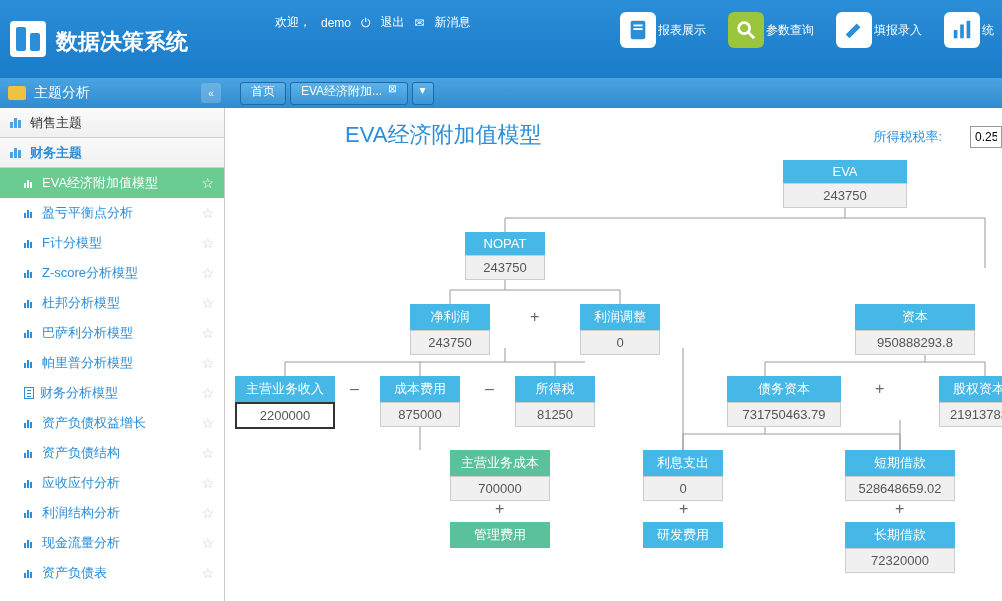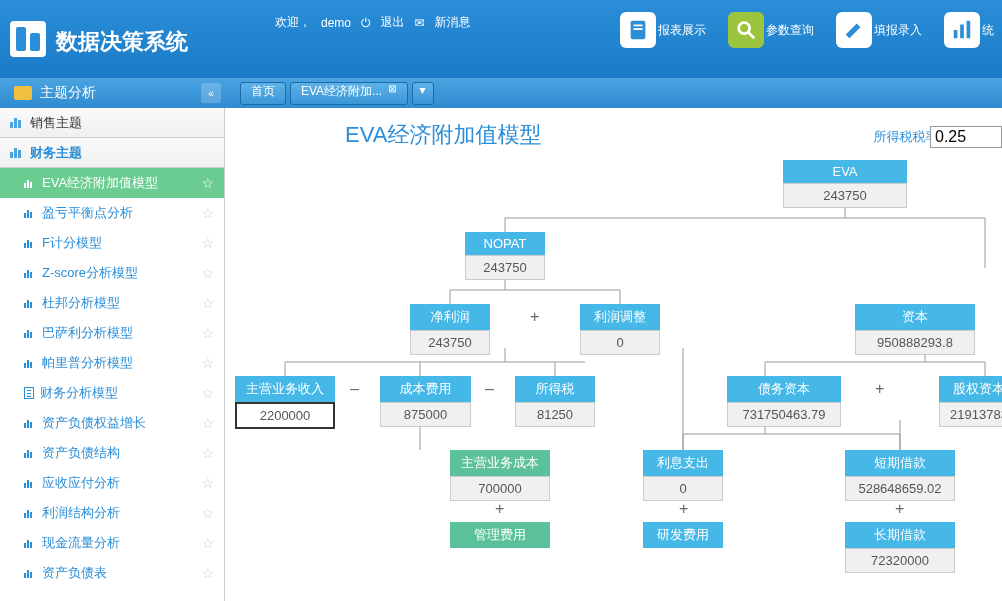--- a/index.html
+++ b/index.html
@@ -20,21 +20,21 @@
     .tool-btn { display: flex; flex-direction: row; align-items: center; padding: 4px 8px; cursor: pointer; font-size: 12px; gap: 2px; }
     .tool-icon { width: 36px; height: 36px; background: #fff; border-radius: 6px; display: flex; align-items: center; justify-content: center; }
     .tool-icon.active { background: #9bc53d; }
     .tool-icon svg { width: 22px; height: 22px; }
     
     .tab-bar { height: 30px; background: linear-gradient(to bottom, #4ba3e0, #2f8cd0); display: flex; align-items: center; padding-left: 240px; gap: 4px; }
     .tab { height: 23px; background: linear-gradient(to bottom, #5db2e8, #3c96d6); border: 1px solid #1a6ba8; border-radius: 3px; padding: 0 10px; display: flex; color: #fff; font-size: 12px; gap: 6px; cursor: pointer; }
     .tab-close { font-size: 10px; }
     .tab-dropdown { width: 22px; justify-content: center; padding: 0; }
     
-    .sidebar-header { position: absolute; left: 0; top: 78px; width: 225px; height: 30px; background: linear-gradient(to bottom, #4ba3e0, #2f8cd0); display: flex; align-items: center; padding: 0 14px; color: #fff; font-size: 14px; gap: 8px; }
+    .sidebar-header { position: absolute; left: 0; top: 78px; width: 225px; height: 30px; background: linear-gradient(to bottom, #4ba3e0, #2f8cd0); display: flex; align-items: center; padding: 0 8px; color: #fff; font-size: 14px; gap: 8px; }
     .sidebar-header .folder-icon { width: 18px; height: 14px; background: #f0c040; border-radius: 2px; position: relative; }
     .collapse-btn { position: absolute; right: 4px; width: 20px; height: 20px; background: rgba(255,255,255,0.2); border-radius: 3px; display: flex; align-items: center; justify-content: center; cursor: pointer; font-size: 10px; }
     
     .main-area { display: flex; height: 493px; }
     .sidebar { width: 225px; background: #fff; border-right: 1px solid #ccc; overflow: hidden; }
     .category { height: 30px; border-bottom: 1px solid #d0d0d0; display: flex; align-items: center; padding: 0 10px; font-size: 13px; color: #333; cursor: pointer; gap: 6px; background: linear-gradient(to bottom, #fafafa, #f0f0f0); }
     .category.active { color: #2b8ed8; font-weight: bold; }
     .cat-icon { width: 14px; height: 10px; display: flex; gap: 1px; }
     .cat-icon span { width: 3px; background: #4ba3e0; }
     .cat-icon span:nth-child(1){height:6px;margin-top:4px;}
@@ -49,21 +49,21 @@
     .item-icon span:nth-child(2){height:8px;}
     .item-icon span:nth-child(3){height:6px;}
     .item-icon.doc { border: 1px solid currentColor; width: 10px; height: 12px; display: block; position: relative; }
     .item-icon.doc::before { content:''; position:absolute; left:2px; top:2px; right:2px; height:1px; background:currentColor; box-shadow: 0 3px 0 currentColor, 0 6px 0 currentColor; }
     .star { position: absolute; right: 10px; color: #ccc; font-size: 14px; }
     .item.selected .star { color: #fff; }
     
     .content { flex: 1; background: #fff; position: relative; overflow: hidden; }
     .page-title { position: absolute; left: 120px; top: 12px; font-size: 22px; color: #2b8ed8; }
     .tax-label { position: absolute; right: 60px; top: 20px; font-size: 13px; color: #2b8ed8; }
-    .tax-input { position: absolute; right: 0; top: 18px; width: 72px; height: 22px; border: 1px solid #999; padding: 0 4px; font-size: 16px; }
+    .tax-input { position: absolute; right: 0; top: 18px; width: 32px; height: 22px; border: 1px solid #999; padding: 0 4px; font-size: 12px; }
     
     .tree { position: absolute; left: 0; top: 52px; width: 100%; }
     .tree svg.lines { position: absolute; left: 0; top: 0; width: 780px; height: 460px; pointer-events: none; }
     .tree svg.lines line { stroke: #999; stroke-width: 1; }
     
     .node { position: absolute; text-align: center; font-size: 13px; }
     .node-label { background: #46b8e8; color: #fff; padding: 4px 0; min-width: 80px; }
     .node-label.green { background: #5bc19a; }
     .node-value { background: #f0f0f0; border: 1px solid #ccc; padding: 4px 0; color: #555; min-width: 80px; text-align: center; }
     .node-value.editable { background: #fff; border: 2px solid #333; }
@@ -341,21 +341,21 @@
       <div class="node" style="left:630px;top:144px;width:120px;">
           <div class="node-label">资本</div>
           <div class="node-value">950888293.8</div>
         </div>
 
       <div class="node" style="left:10px;top:216px;width:100px;">
           <div class="node-label">主营业务收入</div>
           <div class="node-value editable">2200000</div>
         </div>
       <div class="op" style="left:125px;top:220px;">–</div>
-      <div class="node" style="left:155px;top:216px;width:91px;">
+      <div class="node" style="left:155px;top:216px;width:80px;">
           <div class="node-label">成本费用</div>
           <div class="node-value">875000</div>
         </div>
       <div class="op" style="left:260px;top:220px;">–</div>
       <div class="node" style="left:290px;top:216px;width:80px;">
           <div class="node-label">所得税</div>
           <div class="node-value">81250</div>
         </div>
 
       <div class="node" style="left:502px;top:216px;width:114px;">

